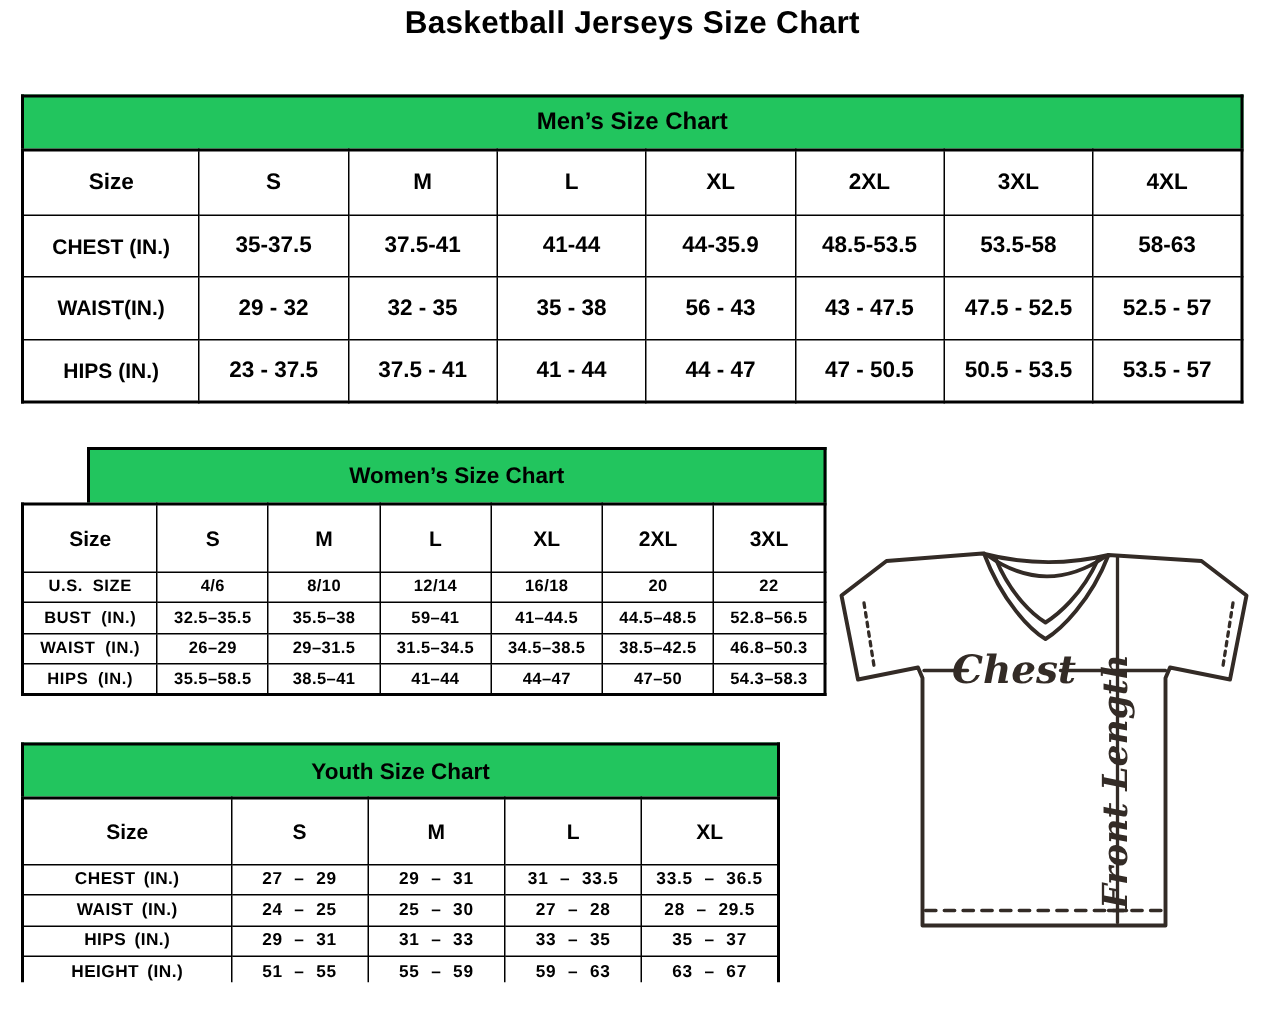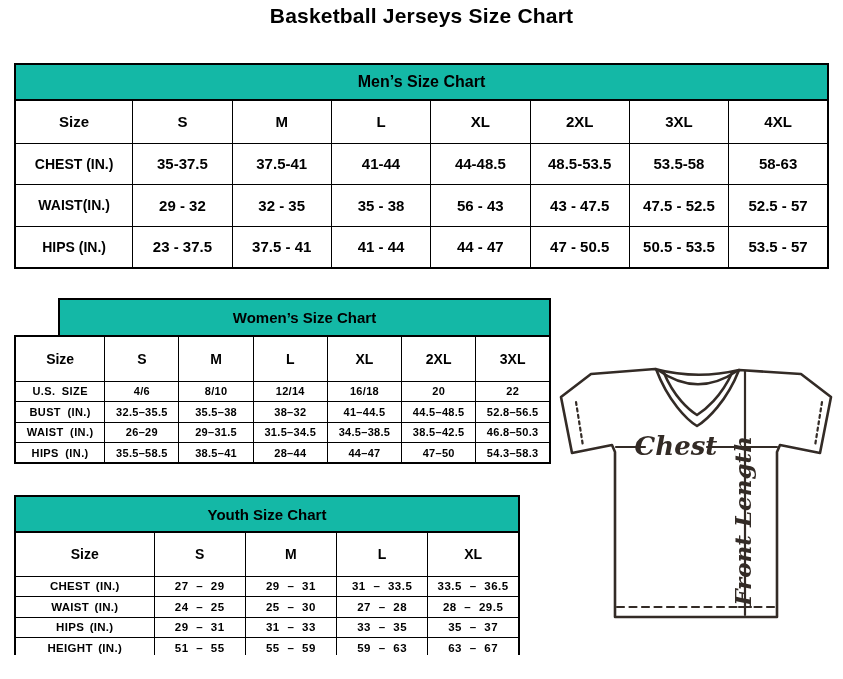--- a/index.html
+++ b/index.html
@@ -3,21 +3,21 @@
 <meta charset="utf-8">
 <style>
   html,body{margin:0;padding:0;background:#ffffff;}
   #stage{position:relative;width:843px;height:655px;background:#fff;overflow:hidden;
          font-family:"Liberation Sans",sans-serif;color:#000;}
 
   .page-title{position:absolute;left:0;top:4px;width:100%;text-align:center;
               font-size:21px;font-weight:bold;letter-spacing:.2px;}
 
   .chart{position:absolute;}
-  .chart-title{background:#14b8a6;border:2px solid #000;border-bottom:0;
+  .chart-title{background:#22c55e;border:2px solid #000;border-bottom:0;
                text-align:center;font-weight:bold;display:flex;align-items:center;justify-content:center;}
   .chart table{width:100%;border-collapse:collapse;border:2px solid #000;table-layout:fixed;}
   .chart th,.chart td{border:1.5px solid #000;text-align:center;font-weight:bold;padding:0;
                       overflow:hidden;white-space:nowrap;}
 
   
   #men{left:14px;top:63px;width:815px;}
   #men .chart-title{height:34px;font-size:16px;}
   #men thead tr{height:43px;}
   #men tbody tr{height:41.5px;}
@@ -75,21 +75,21 @@
             <th>3XL</th>
             <th>4XL</th>
           </tr>
         </thead>
       <tbody>
           <tr>
             <th class="rowlabel">CHEST (IN.)</th>
             <td>35-37.5</td>
             <td>37.5-41</td>
             <td>41-44</td>
-            <td>44-48.5</td>
+            <td>44-35.9</td>
             <td>48.5-53.5</td>
             <td>53.5-58</td>
             <td>58-63</td>
           </tr>
           <tr>
             <th class="rowlabel">WAIST(IN.)</th>
             <td>29 - 32</td>
             <td>32 - 35</td>
             <td>35 - 38</td>
             <td>56 - 43</td>
@@ -132,39 +132,39 @@
             <td>8/10</td>
             <td>12/14</td>
             <td>16/18</td>
             <td>20</td>
             <td>22</td>
           </tr>
           <tr>
             <th class="rowlabel">BUST (IN.)</th>
             <td>32.5–35.5</td>
             <td>35.5–38</td>
-            <td>38–32</td>
+            <td>59–41</td>
             <td>41–44.5</td>
             <td>44.5–48.5</td>
             <td>52.8–56.5</td>
           </tr>
           <tr>
             <th class="rowlabel">WAIST (IN.)</th>
             <td>26–29</td>
             <td>29–31.5</td>
             <td>31.5–34.5</td>
             <td>34.5–38.5</td>
             <td>38.5–42.5</td>
             <td>46.8–50.3</td>
           </tr>
           <tr>
             <th class="rowlabel">HIPS (IN.)</th>
             <td>35.5–58.5</td>
             <td>38.5–41</td>
-            <td>28–44</td>
+            <td>41–44</td>
             <td>44–47</td>
             <td>47–50</td>
             <td>54.3–58.3</td>
           </tr>
         </tbody>
     </table>
   </div>
 
   <div id="youth" class="chart">
     <div class="chart-title">Youth Size Chart</div>

